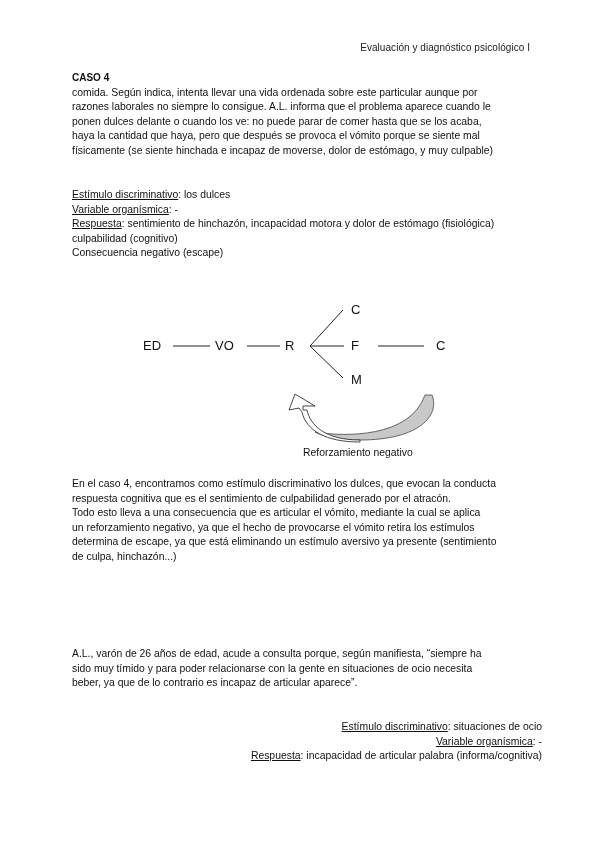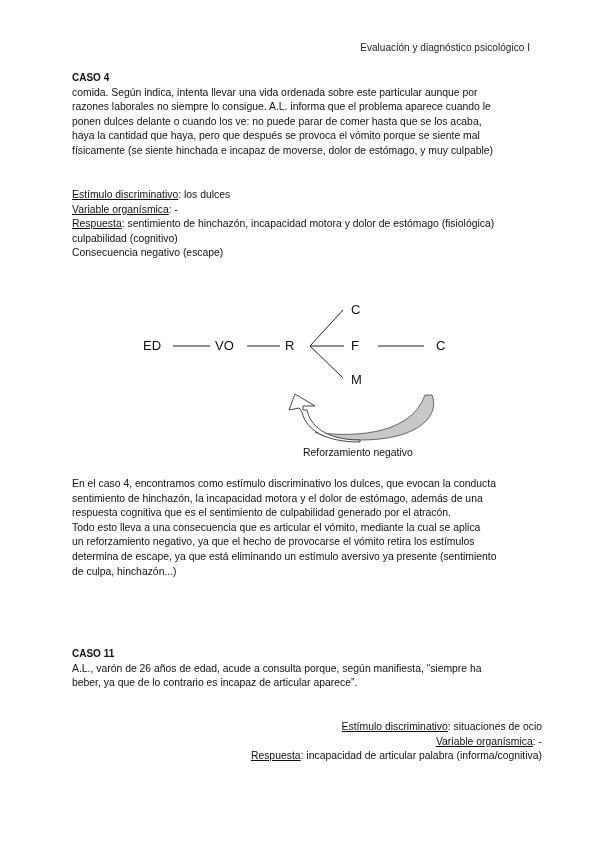--- a/index.html
+++ b/index.html
@@ -58,31 +58,30 @@
 
   <g>
     <path d="M 312 105 C 320 125, 300 150, 240 150 C 215 150, 200 145, 195 142 C 225 147, 290 148, 305 105 Z" fill="#c8c8c8" stroke="#444" stroke-width="0.8"></path>
     <path d="M 240 150 C 205 150, 190 135, 187 120 L 183 120 L 183 116 L 195 116 L 175 104 L 169 120 L 179 118 L 182 122 C 186 140, 205 152, 240 152 Z" fill="#ffffff" stroke="#333" stroke-width="0.9"></path>
   </g>
   <text x="183" y="166" font-size="10.4">Reforzamiento negativo</text>
 </svg>
 
 <div class="block" style="top:450px;margin-top:27px;">
   <div class="line">En el caso 4, encontramos como estímulo discriminativo los dulces, que evocan la conducta</div>
-  <div class="line">sentimiento de hinchazón, la incapacidad motora y el dolor de estómago, además de una</div>
   <div class="line">respuesta cognitiva que es el sentimiento de culpabilidad generado por el atracón.</div>
   <div class="line">Todo esto lleva a una consecuencia que es articular el vómito, mediante la cual se aplica</div>
   <div class="line">un reforzamiento negativo, ya que el hecho de provocarse el vómito retira los estímulos</div>
   <div class="line">determina de escape, ya que está eliminando un estímulo aversivo ya presente (sentimiento</div>
   <div class="line">de culpa, hinchazón...)</div>
 </div>
 
 <div class="block" style="top:647px;">
-  <div class="title">CASO 11</div>
   <div class="line">A.L., varón de 26 años de edad, acude a consulta porque, según manifiesta, “siempre ha</div>
+  <div class="line">sido muy tímido y para poder relacionarse con la gente en situaciones de ocio necesita</div>
   <div class="line">beber, ya que de lo contrario es incapaz de articular aparece”.</div>
 </div>
 
 <div class="block" style="top:720px;text-align:right;">
   <div class="line">
     <span class="ul">Estímulo discriminativo</span><span>: situaciones de ocio</span>
   </div>
   <div class="line">
     <span class="ul">Variable organísmica</span><span>: -</span>
   </div>

